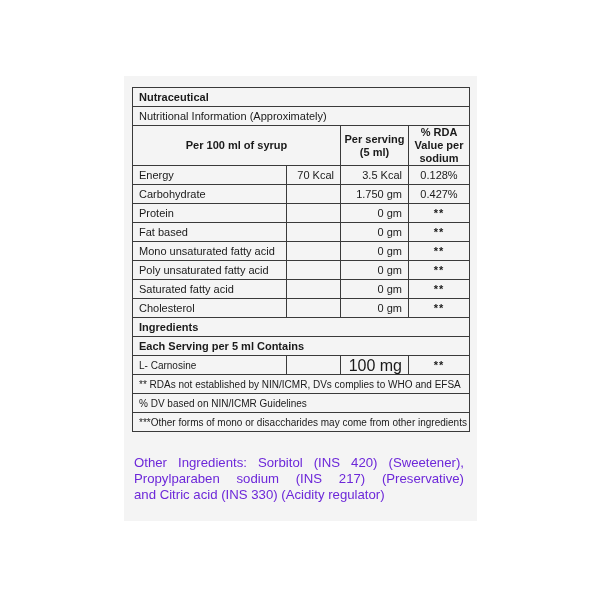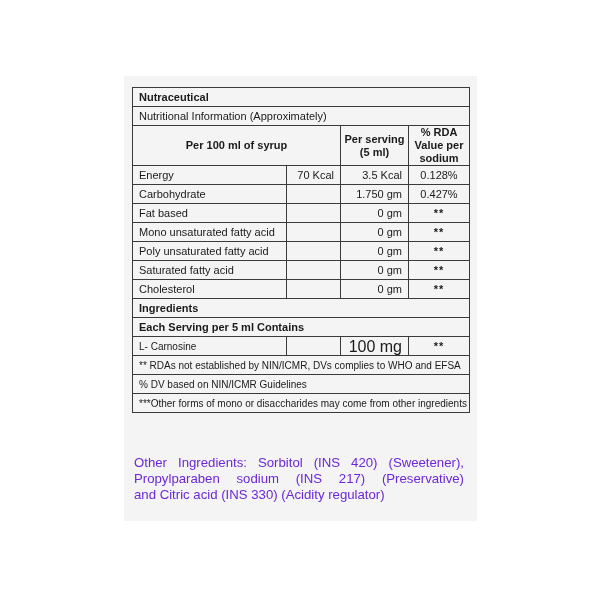--- a/index.html
+++ b/index.html
@@ -85,20 +85,26 @@
     <td class="r">3.5 Kcal</td>
     <td class="c">0.128%</td>
   </tr>
   <tr>
     <td>Carbohydrate</td>
     <td class="r"></td>
     <td class="r">1.750 gm</td>
     <td class="c">0.427%</td>
   </tr>
   <tr>
+    <td>Protein</td>
+    <td class="r"></td>
+    <td class="r">0 gm</td>
+    <td class="c stars">**</td>
+  </tr>
+  <tr>
     <td>Fat based</td>
     <td class="r"></td>
     <td class="r">0 gm</td>
     <td class="c stars">**</td>
   </tr>
   <tr>
     <td>Mono unsaturated fatty acid</td>
     <td class="r"></td>
     <td class="r">0 gm</td>
     <td class="c stars">**</td>

